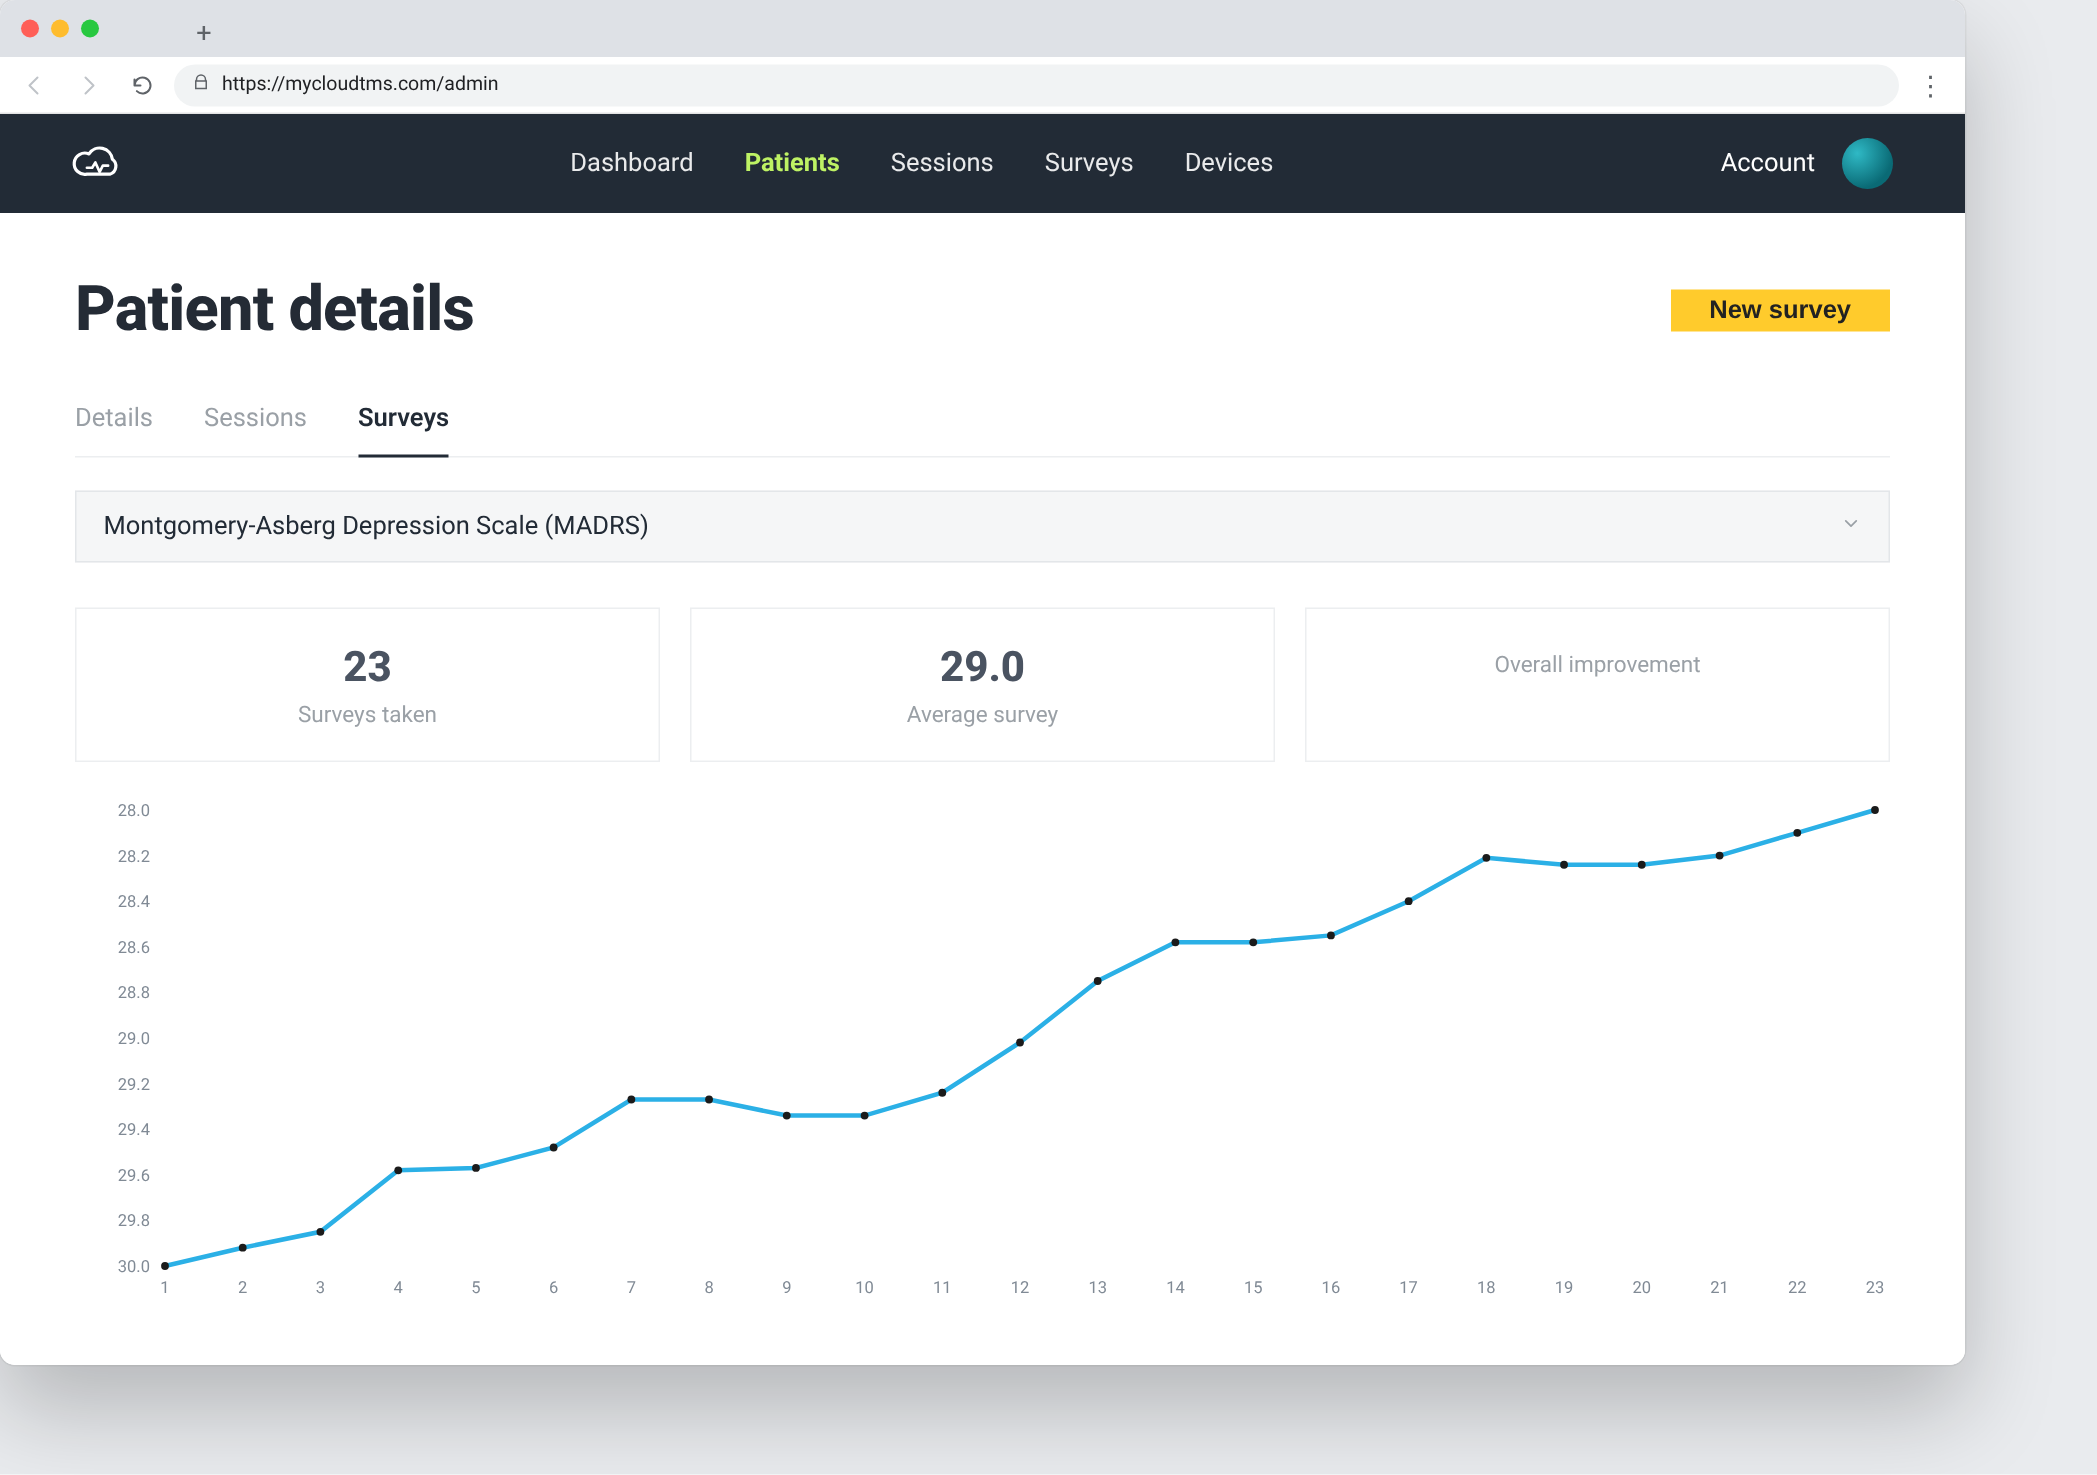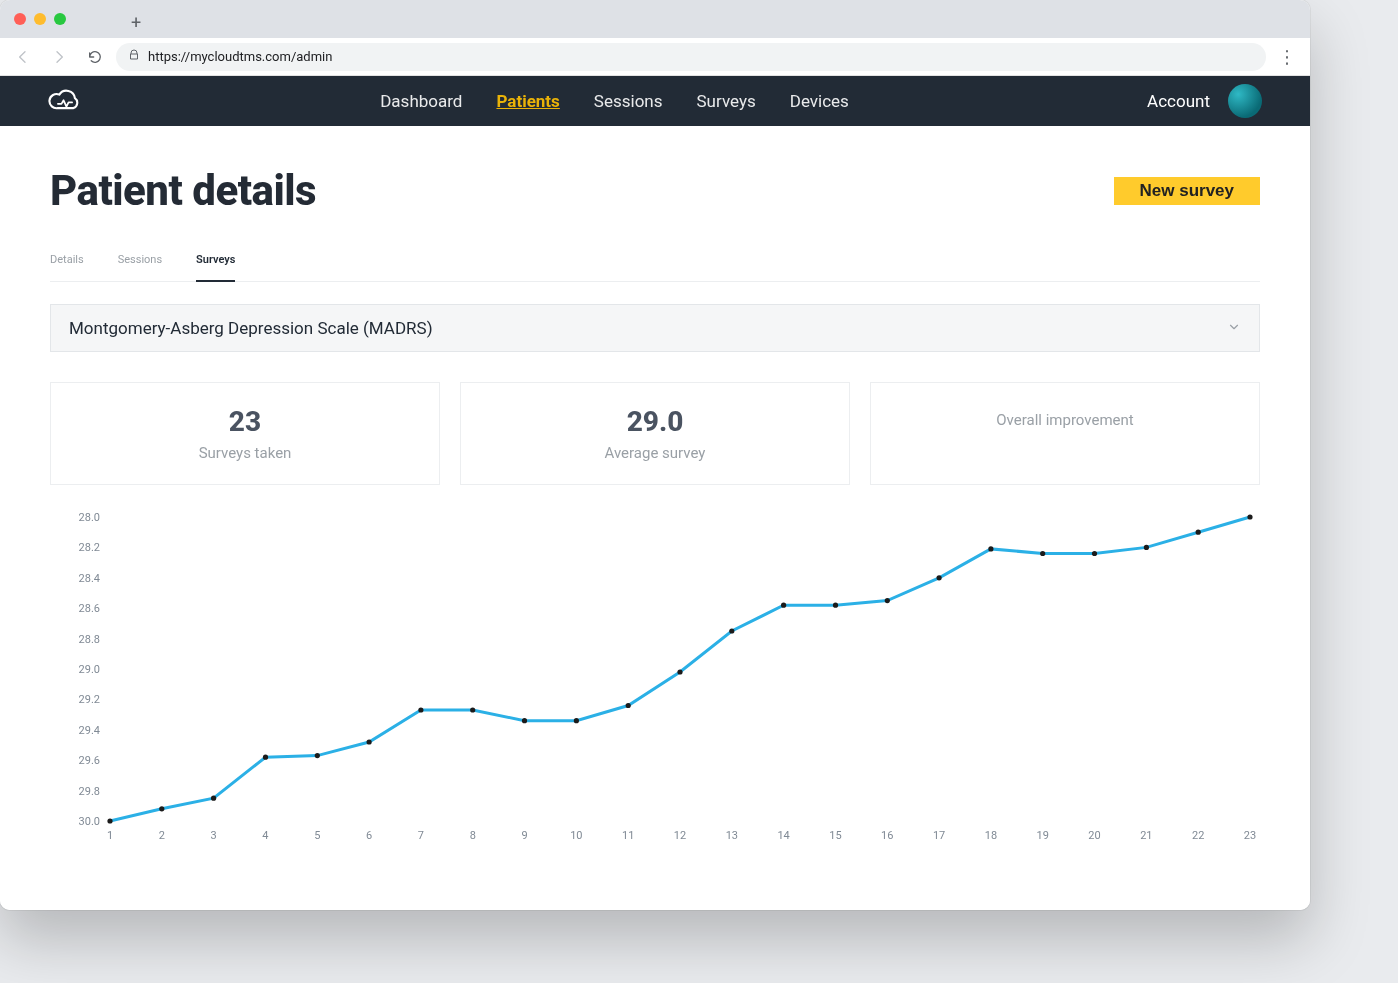--- a/index.html
+++ b/index.html
@@ -87,38 +87,38 @@
     align-items:center;
     padding: 0 12px;
     gap:8px;
     font-size:13px;
     color:#202124;
   }
   .lock-icon { color:#5f6368; font-size:12px; }
   .kebab { width:30px; text-align:center; color:#5f6368; font-size:18px; cursor:pointer;}
   
   .app-header {
-    height: 50px;
+    height: 66px;
     background: #222B36;
     display:flex;
     align-items:center;
     padding: 11px 48px;
     color:#fff;
   }
   .logo {
     width: 34px; height: 34px; display:flex; align-items:center; justify-content:center;
   }
   .main-nav { flex:1; display:flex; justify-content:center; gap: 34px; }
   .main-nav a {
     color: rgba(255,255,255,0.9);
     font-size: 17px;
     text-decoration:none;
     cursor:pointer;
   }
-  .main-nav a.active { font-weight: 700; color:#eab308;text-decoration:underline; }
+  .main-nav a.active { font-weight: 700; color:#bef264; }
   .account-area { display:flex; align-items:center; gap:18px; }
   .account-link { color:#fff; font-size:17px; cursor:pointer; }
   .avatar {
     width: 34px; height: 34px; border-radius:50%;
     background: radial-gradient(circle at 30% 30%, #2fb9c5, #0a6a75 70%);
   }
   
   .page {
     flex:1;
     padding: 40px 50px 20px 50px;
@@ -146,21 +146,21 @@
   }
   .sub-tabs {
     display:flex;
     gap: 34px;
     border-bottom: 1px solid #eceef0;
     margin-bottom: 22px;
   }
   .sub-tab {
     padding: 6px 0 14px 0;
     color:#9aa0a6;
-    font-size:11px;
+    font-size:17px;
     cursor:pointer;
     border-bottom: 2px solid transparent;
     margin-bottom:-1px;
   }
   .sub-tab.active {
     color:#222B36;
     font-weight:600;
     border-bottom-color:#222B36;
   }
   .survey-select {

